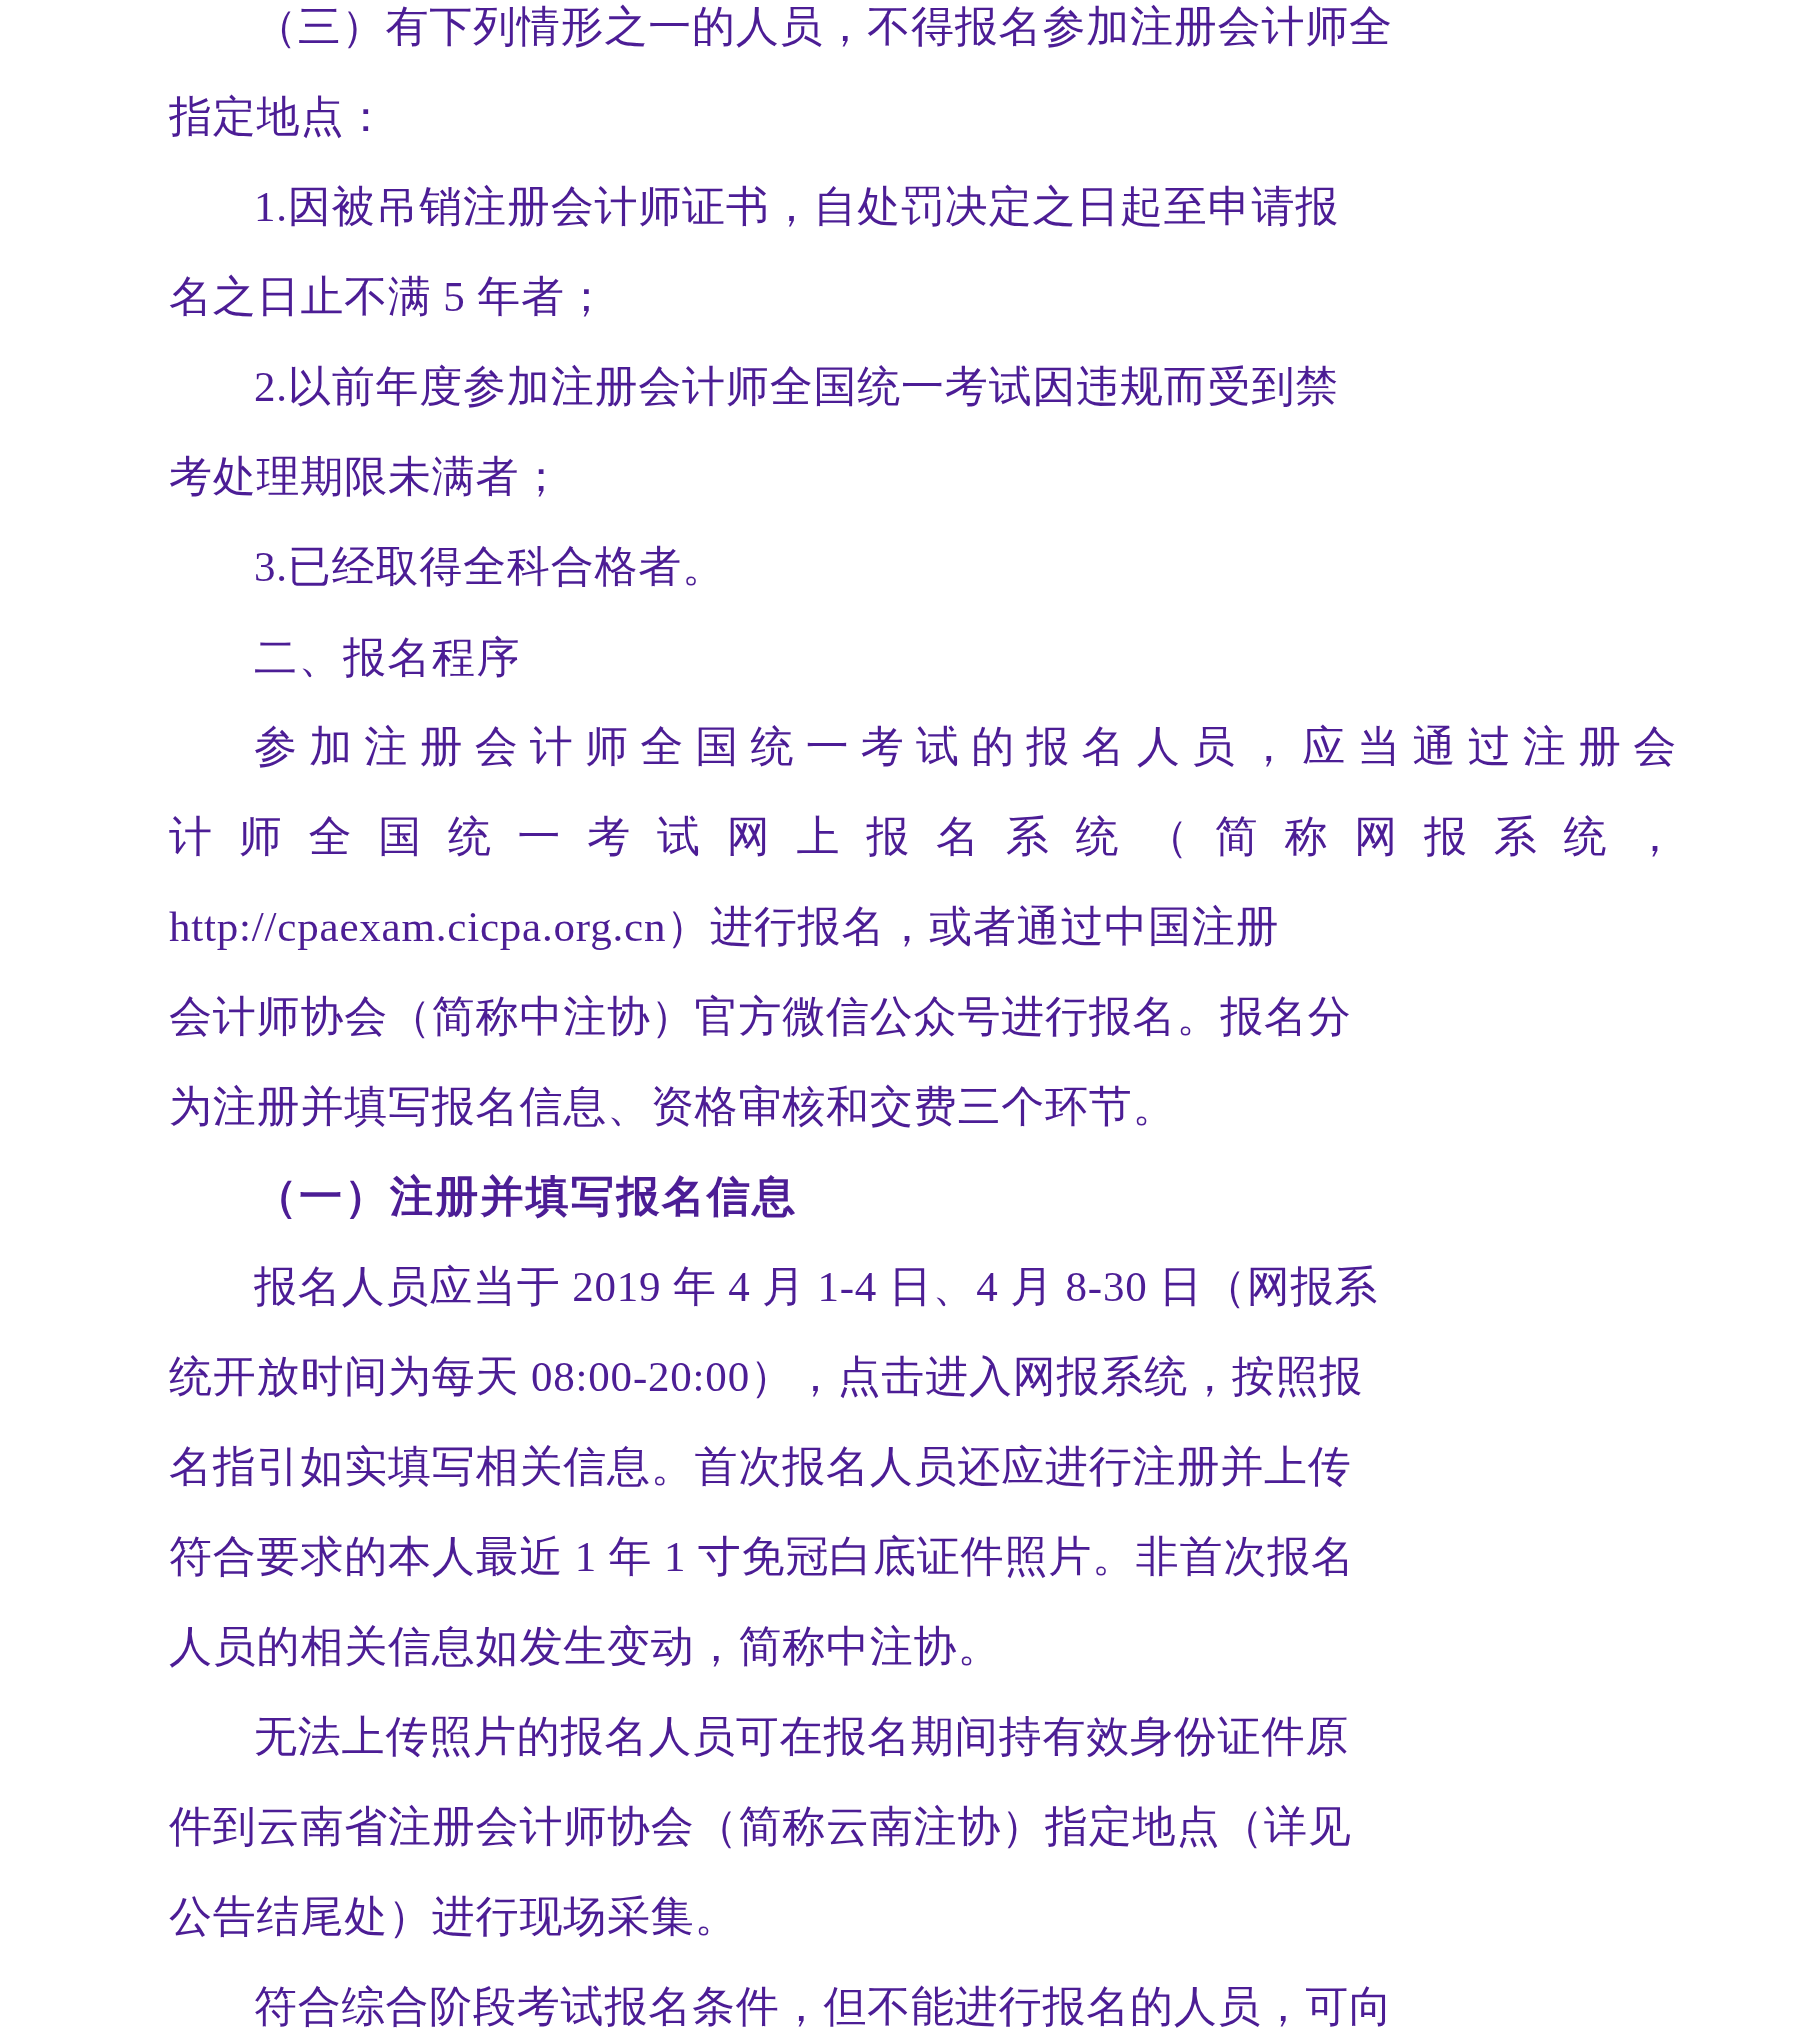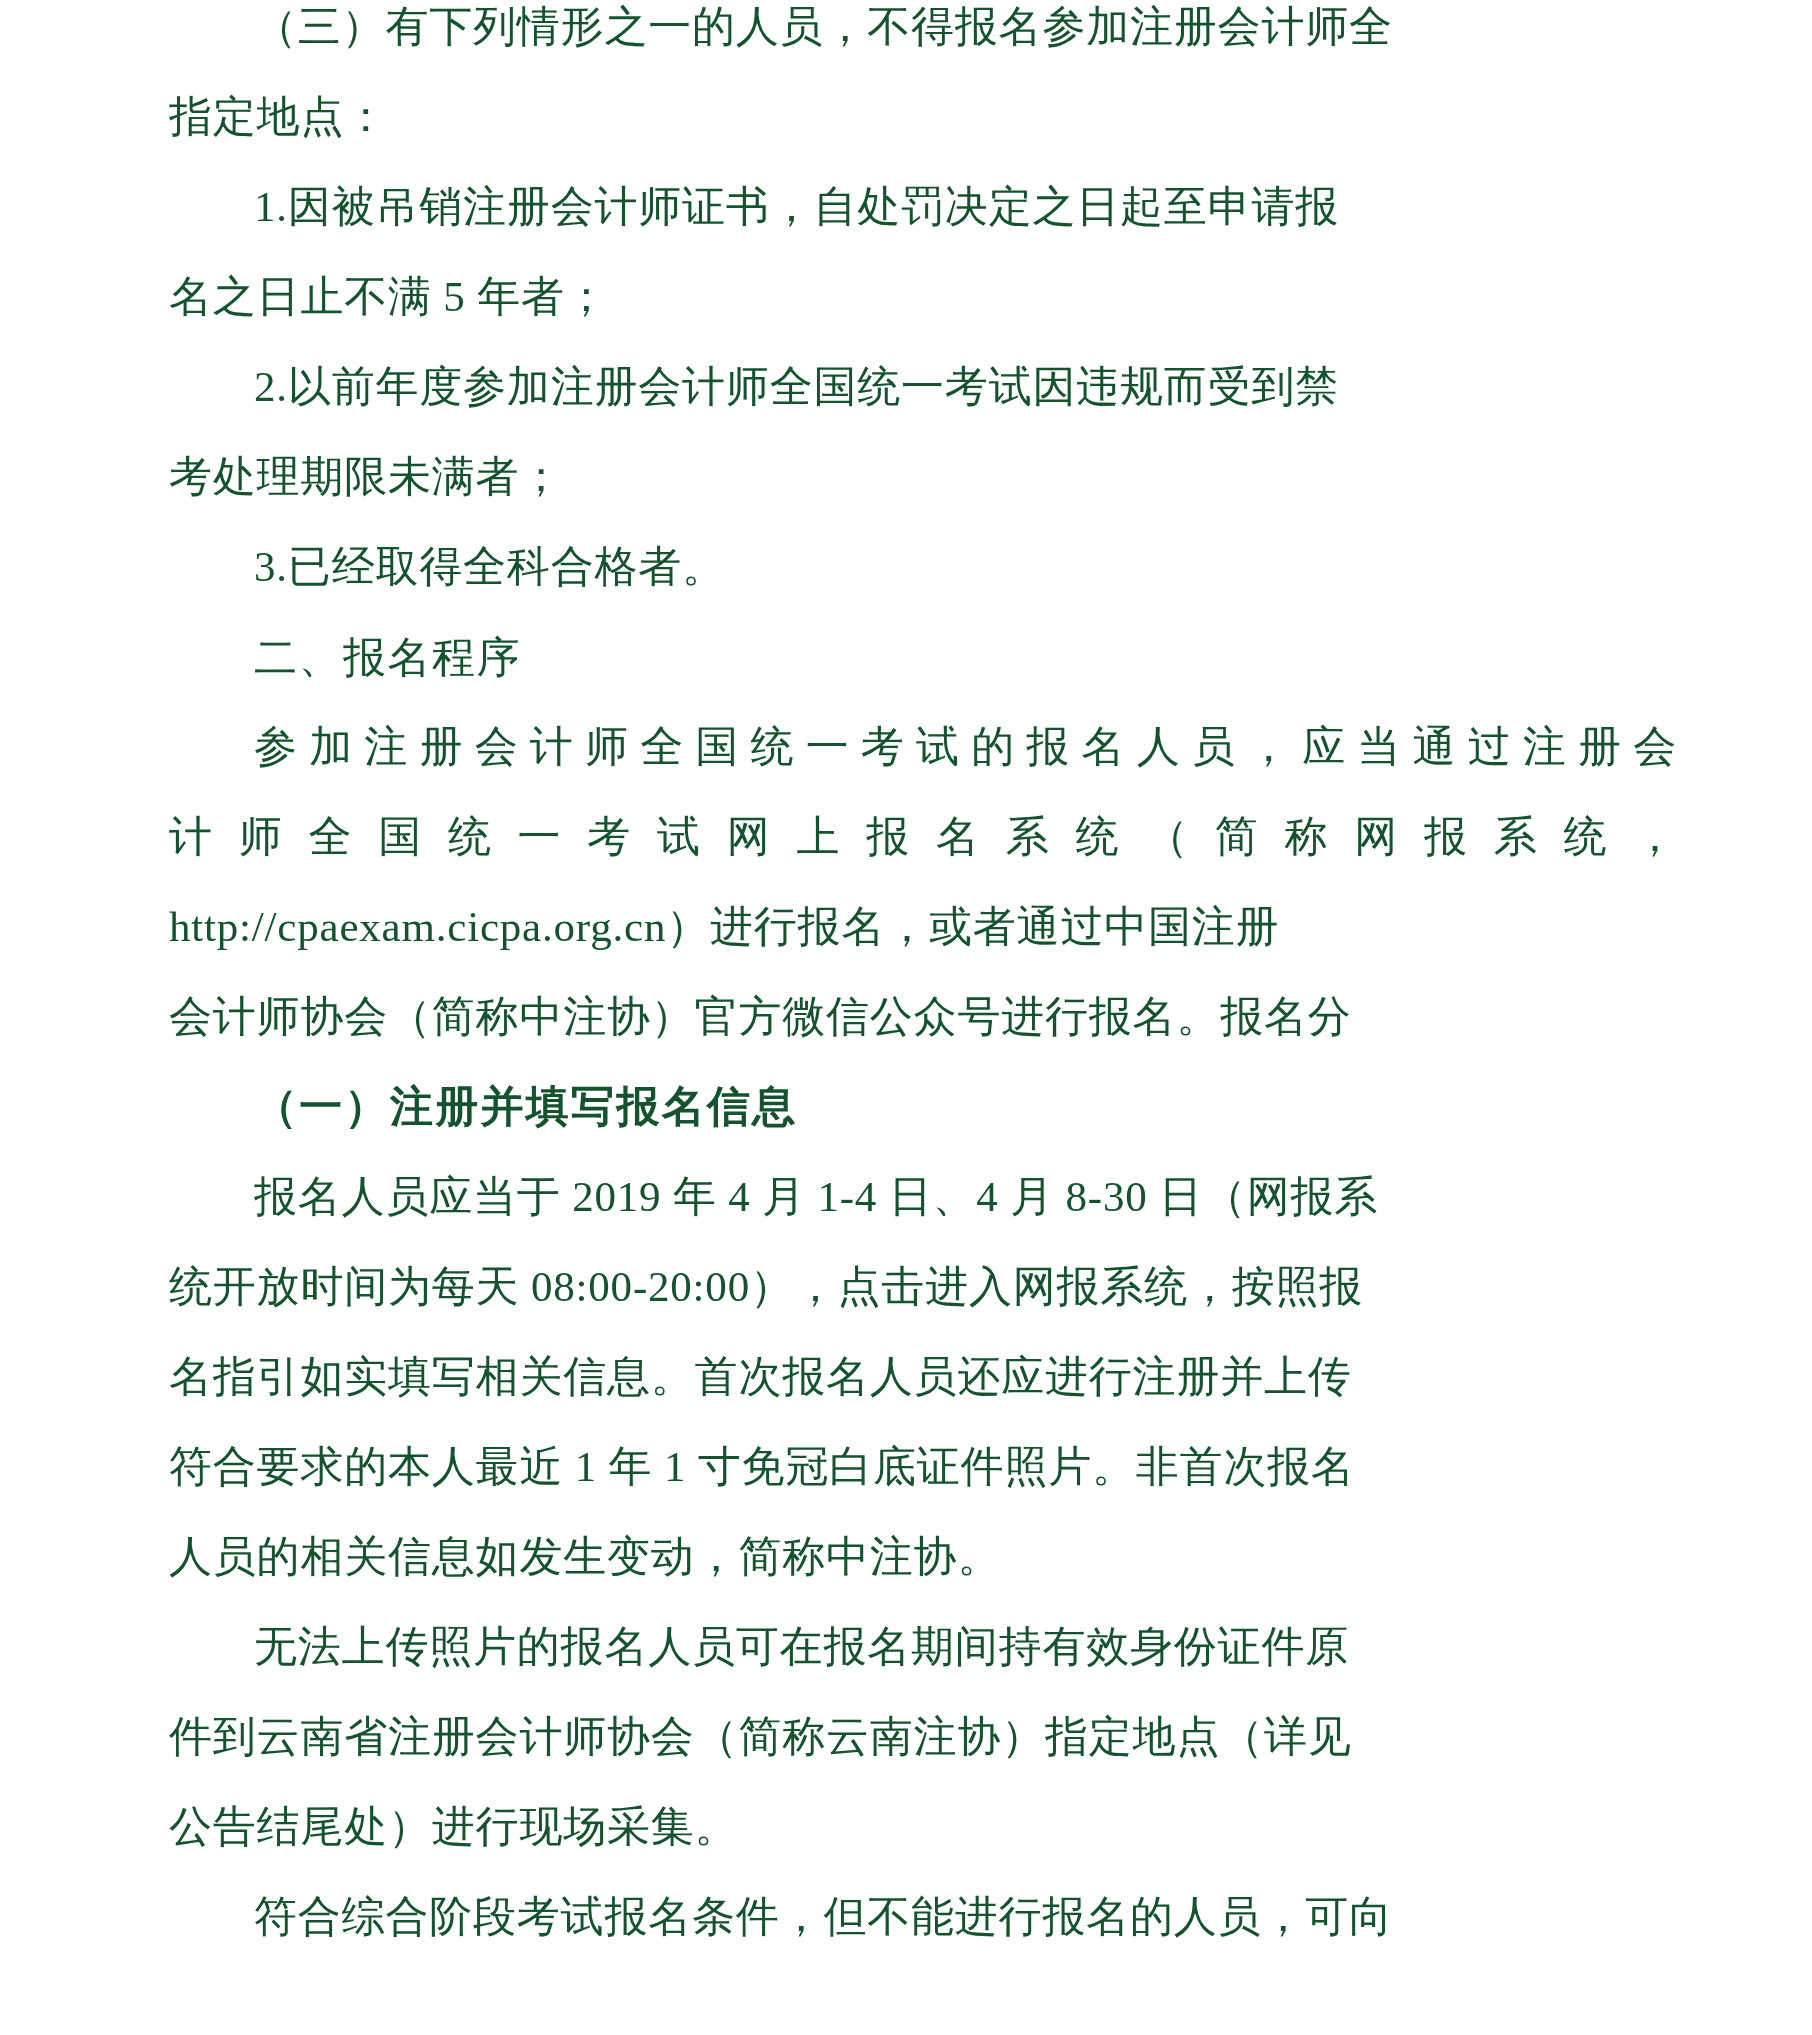--- a/index.html
+++ b/index.html
@@ -8,21 +8,21 @@
     padding: 0;
     background: #ffffff;
   }
   .page {
     position: relative;
     width: 1813px;
     height: 2035px;
     background: #ffffff;
     overflow: hidden;
     font-family: "Liberation Serif", "DejaVu Serif", serif;
-    color: #14532d;
+    color: #4c1d95;
   }
   .content {
     position: absolute;
     top: -18.3px;
     left: 0;
     width: 1813px;
     padding: 0 136px 0 169px;
   }
   .line {
     font-size: 43px;
@@ -62,20 +62,21 @@
     <div class="line indent">1.因被吊销注册会计师证书，自处罚决定之日起至申请报</div>
     <div class="line">名之日止不满 5 年者；</div>
     <div class="line indent">2.以前年度参加注册会计师全国统一考试因违规而受到禁</div>
     <div class="line">考处理期限未满者；</div>
     <div class="line indent">3.已经取得全科合格者。</div>
     <div class="line indent heading">二、报名程序</div>
     <div class="line indent stretch">参加注册会计师全国统一考试的报名人员，应当通过注册会</div>
     <div class="line stretch">计师全国统一考试网上报名系统（简称网报系统，</div>
     <div class="line">http://cpaexam.cicpa.org.cn）进行报名，或者通过中国注册</div>
     <div class="line">会计师协会（简称中注协）官方微信公众号进行报名。报名分</div>
+    <div class="line">为注册并填写报名信息、资格审核和交费三个环节。</div>
     <div class="line indent subheading">（一）注册并填写报名信息</div>
     <div class="line indent">报名人员应当于 2019 年 4 月 1-4 日、4 月 8-30 日（网报系</div>
     <div class="line">统开放时间为每天 08:00-20:00），点击进入网报系统，按照报</div>
     <div class="line">名指引如实填写相关信息。首次报名人员还应进行注册并上传</div>
     <div class="line">符合要求的本人最近 1 年 1 寸免冠白底证件照片。非首次报名</div>
     <div class="line">人员的相关信息如发生变动，简称中注协。</div>
     <div class="line indent">无法上传照片的报名人员可在报名期间持有效身份证件原</div>
     <div class="line">件到云南省注册会计师协会（简称云南注协）指定地点（详见</div>
     <div class="line">公告结尾处）进行现场采集。</div>
     <div class="line indent">符合综合阶段考试报名条件，但不能进行报名的人员，可向</div>

